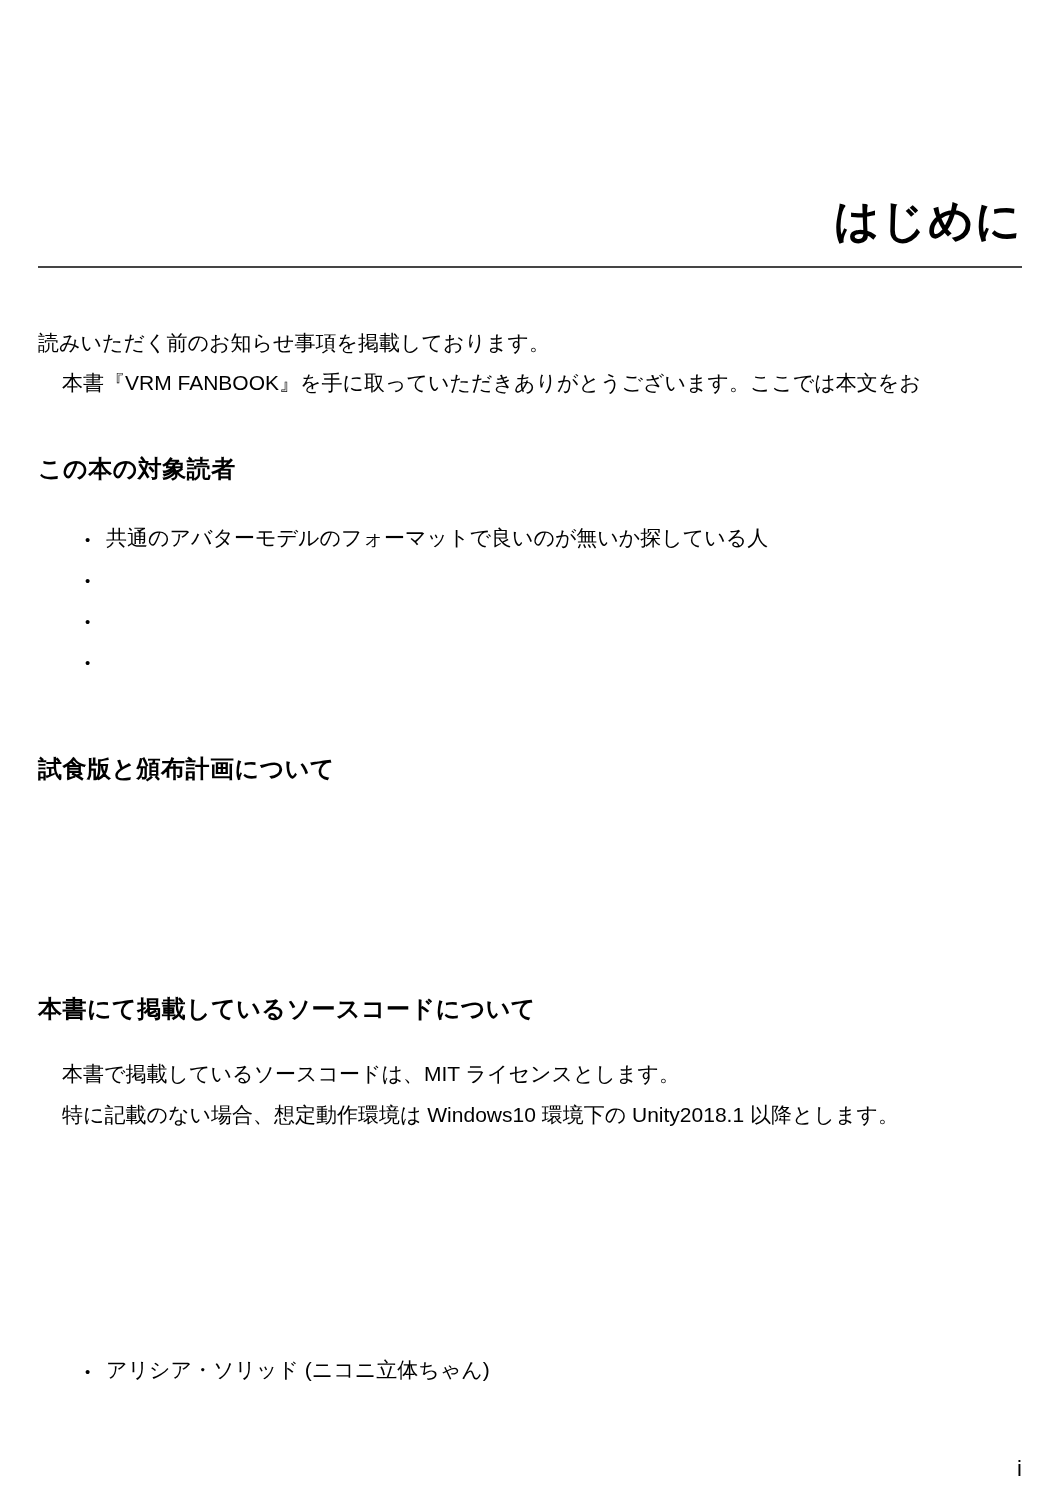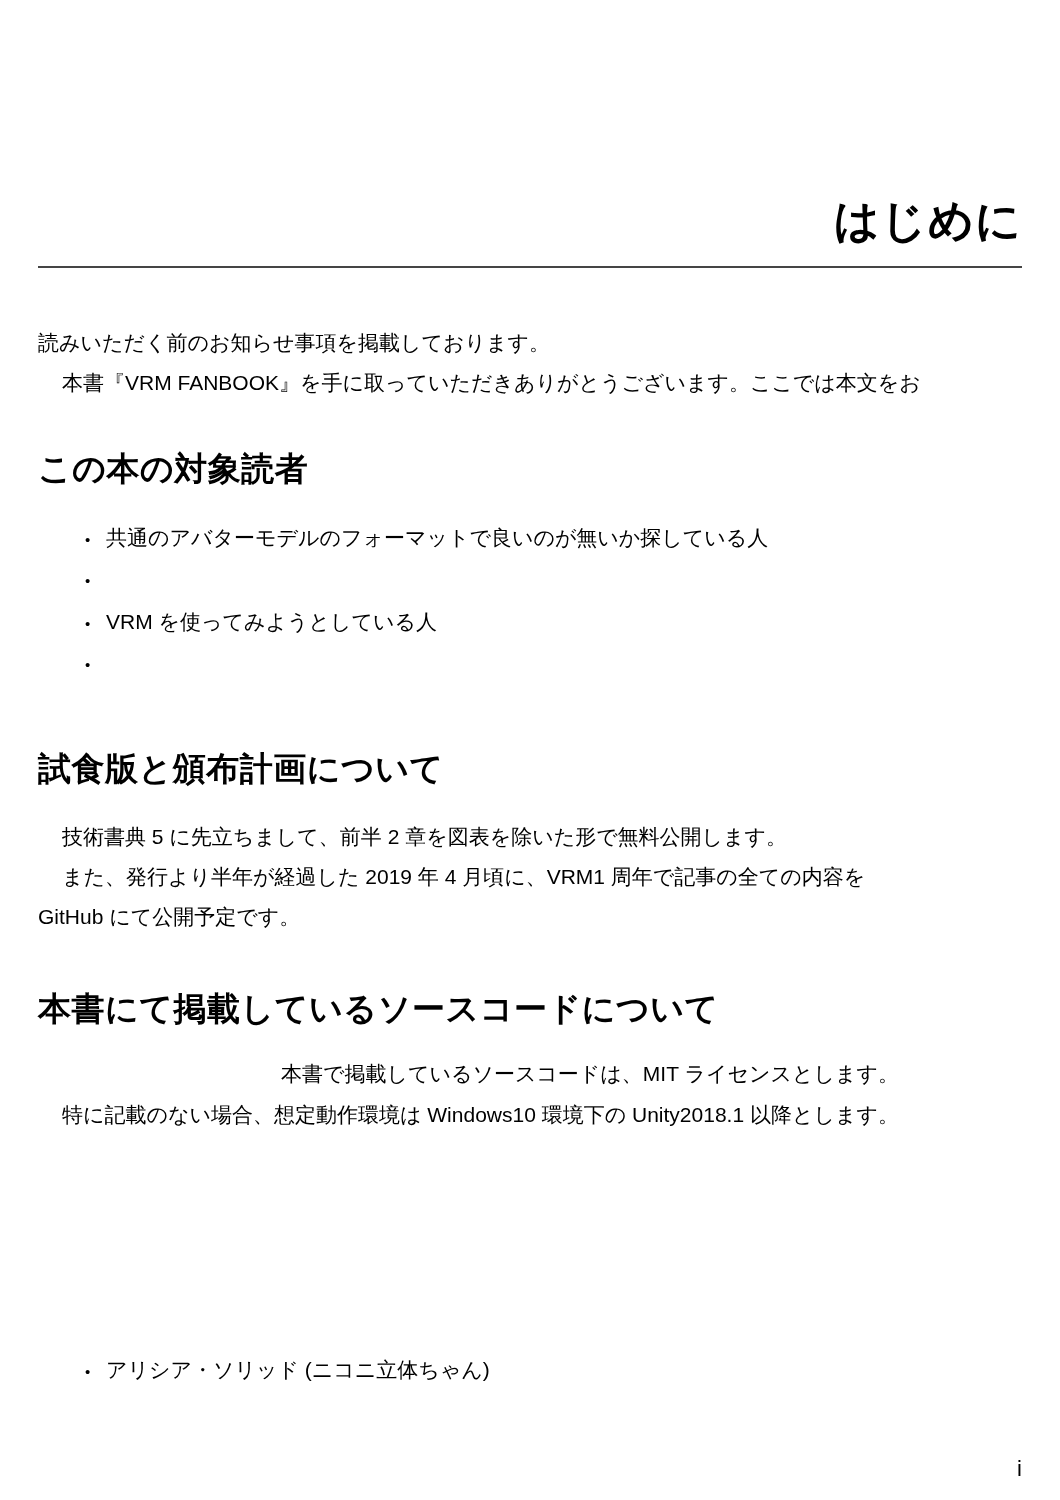--- a/index.html
+++ b/index.html
@@ -40,21 +40,21 @@
     font-size: 21px;
     line-height: 40px;
     color: #000000;
   }
   .line { white-space: nowrap; }
   .indent { padding-left: 24px; }
 
   .section-heading {
     left: 38px;
     margin: 0;
-    font-size: 33px;
+    font-size: 24px;
     font-weight: 700;
     line-height: 38px;
     letter-spacing: 0.5px;
     white-space: nowrap;
   }
 
   .intro { left: 38px; }
 
   .bullet-list {
     left: 85px;
@@ -101,38 +101,32 @@
   <ul class="abs bullet-list" style="top:517px">
     <li class="bullet-row">
       <span class="bullet-marker">•</span>
       <span class="line">共通のアバターモデルのフォーマットで良いのが無いか探している人</span>
     </li>
     <li class="bullet-row">
       <span class="bullet-marker">•</span>
     </li>
     <li class="bullet-row">
       <span class="bullet-marker">•</span>
-      <span class="line">VRM を使ってみようとしている人</span>
     </li>
     <li class="bullet-row">
       <span class="bullet-marker">•</span>
     </li>
   </ul>
 
   <h2 class="abs section-heading" style="top:750px">試食版と頒布計画について</h2>
 
-  <div class="abs para body-text" style="top:817px">
-    <div class="line indent">技術書典 5 に先立ちまして、前半 2 章を図表を除いた形で無料公開します。</div>
-    <div class="line indent">また、発行より半年が経過した 2019 年 4 月頃に、VRM1 周年で記事の全ての内容を</div>
-    <div class="line">GitHub にて公開予定です。</div>
-  </div>
 
   <h2 class="abs section-heading" style="top:990px">本書にて掲載しているソースコードについて</h2>
 
-  <div class="abs para body-text" style="top:1053px; line-height:41px;text-align:right;">
+  <div class="abs para body-text" style="top:1053px; line-height:41px;">
     <div class="line indent">本書で掲載しているソースコードは、MIT ライセンスとします。</div>
     <div class="line indent">特に記載のない場合、想定動作環境は Windows10 環境下の Unity2018.1 以降とします。</div>
   </div>
 
 
 
   <ul class="abs bullet-list" style="top:1350px">
     <li class="bullet-row" style="line-height:40px">
       <span class="bullet-marker">•</span>
       <span class="line">アリシア・ソリッド (ニコニ立体ちゃん)</span>

